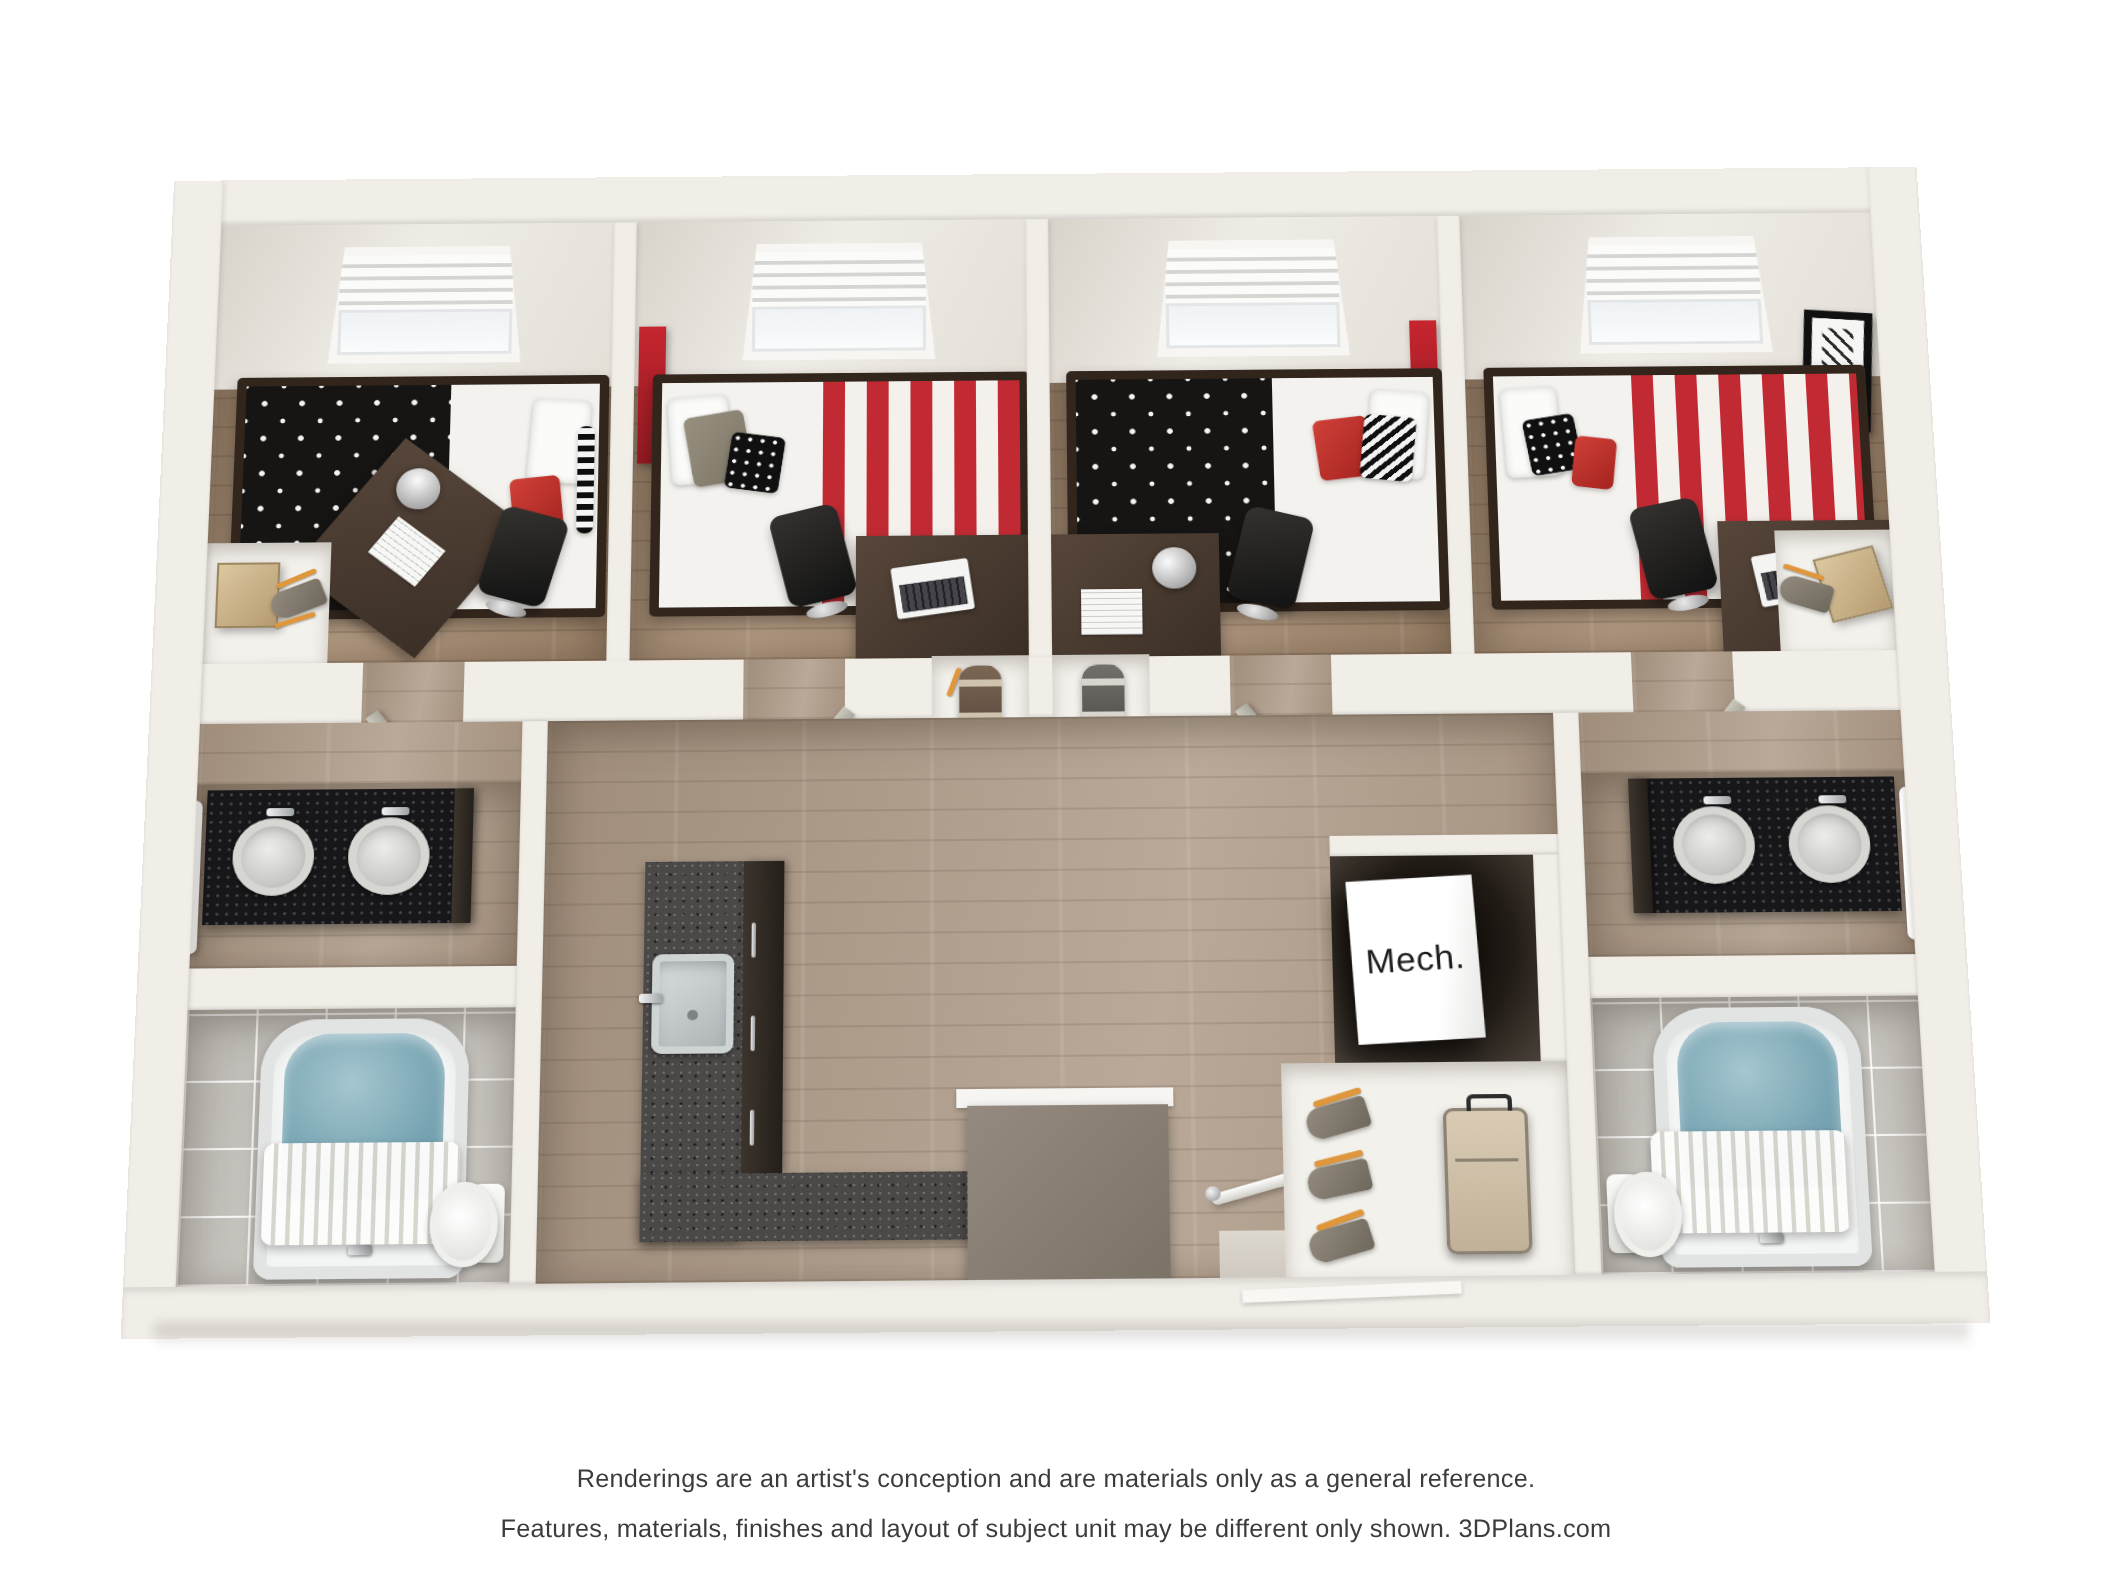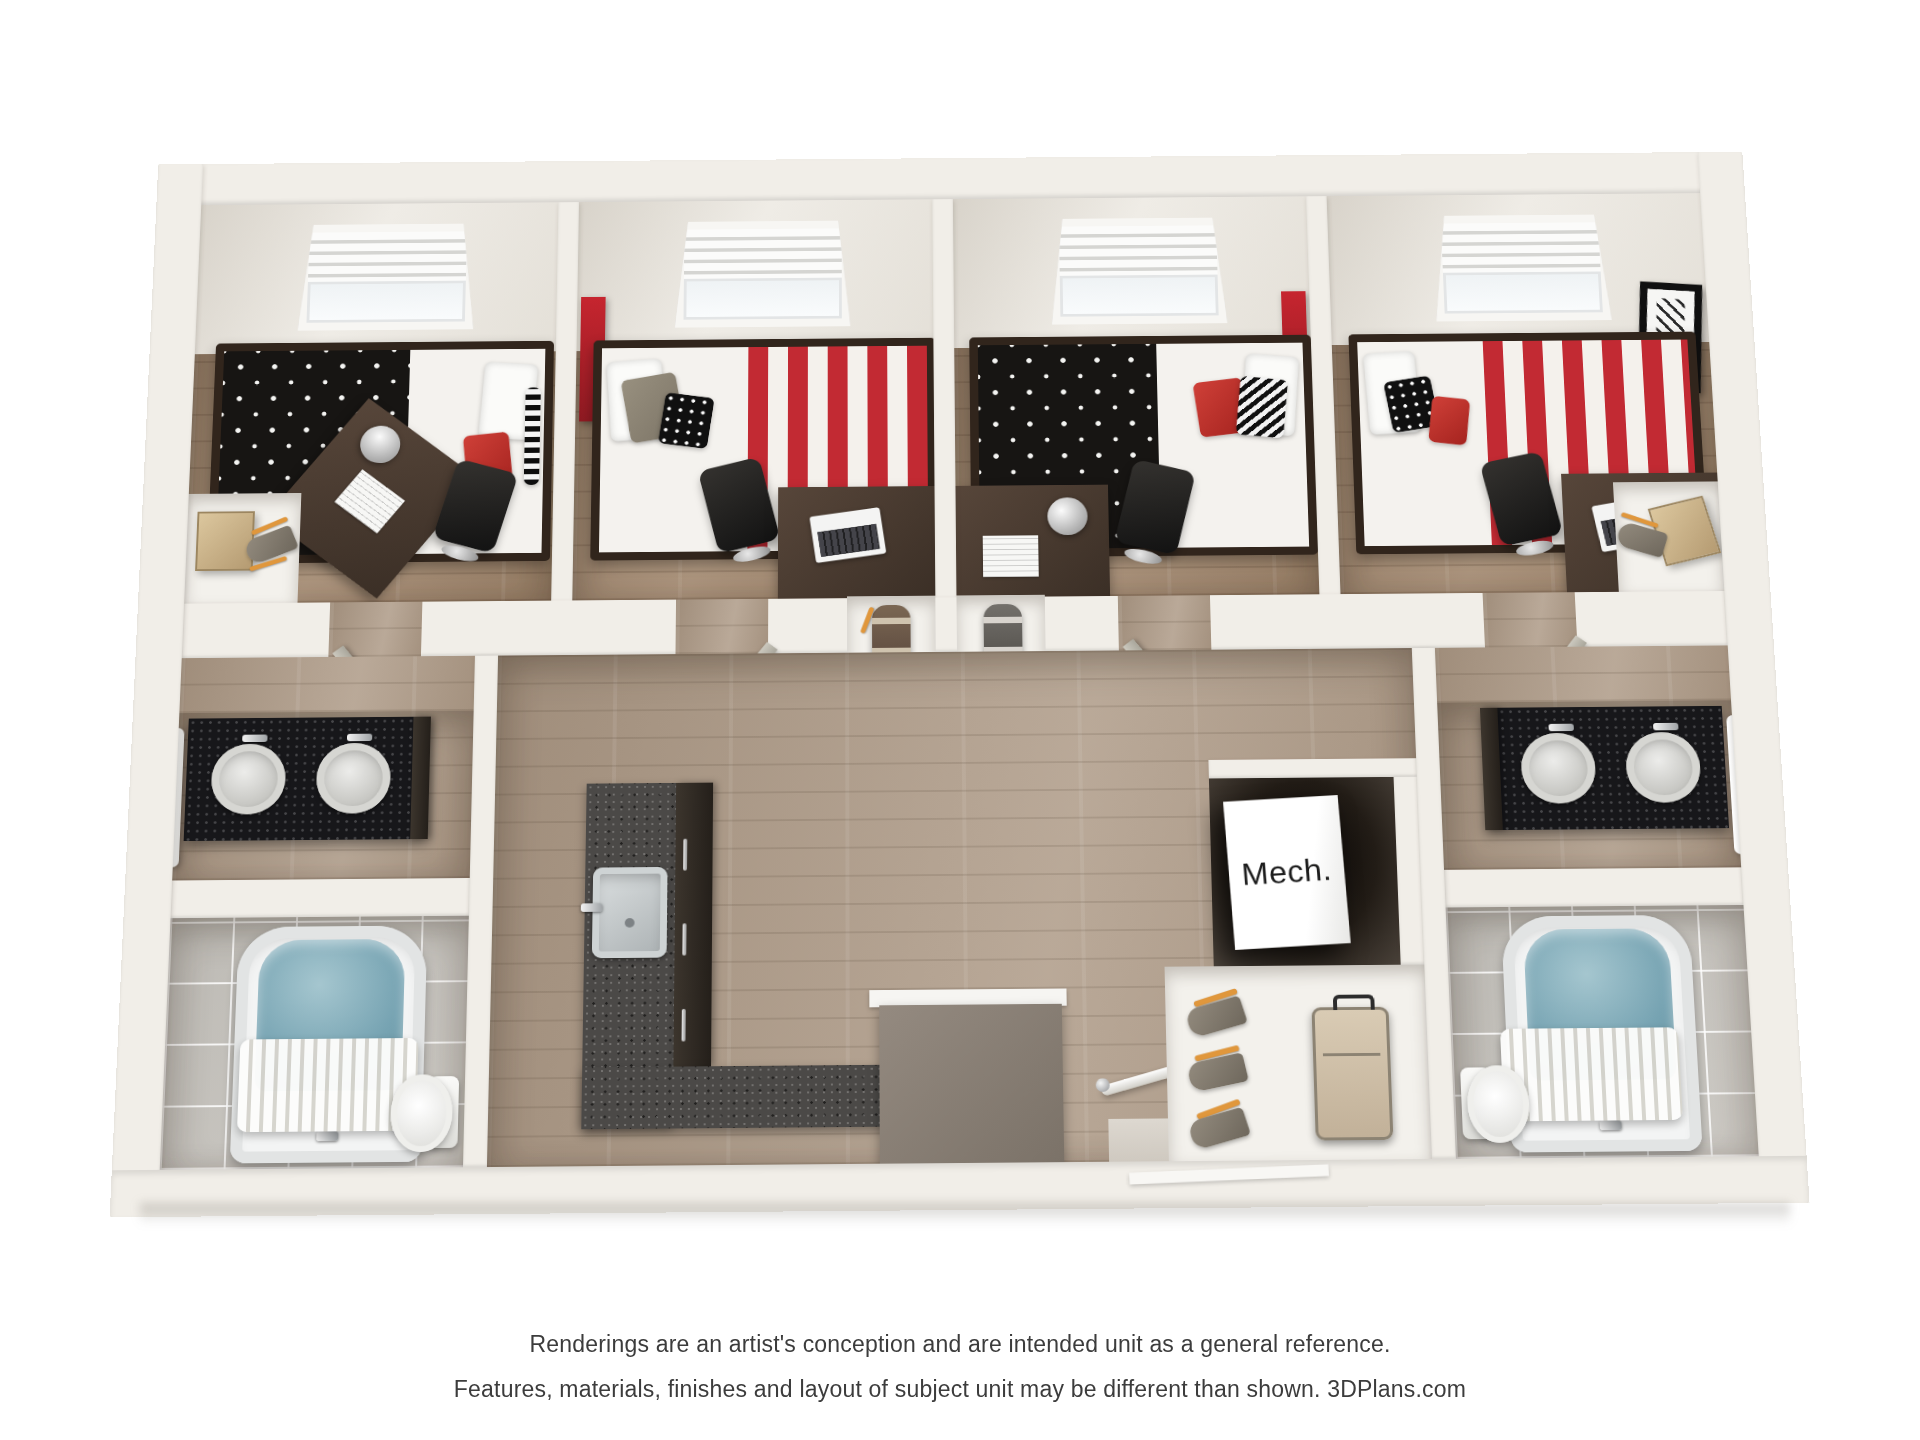--- a/index.html
+++ b/index.html
@@ -334,15 +334,15 @@
     <div class="abs wall" style="left:0;top:0;width:48px;height:1150px;"></div>
     <div class="abs wall" style="left:1652px;top:0;width:48px;height:1150px;"></div>
     <div class="abs wall" style="left:0;top:1102px;width:1700px;height:48px;box-shadow:inset 0 4px 6px rgba(0,0,0,.10);"></div>
     <div class="abs" style="left:1020px;top:1110px;width:200px;height:12px;background:#f8f7f4;box-shadow:0 2px 4px rgba(0,0,0,.2);transform:rotate(-2deg);"></div>
   </div>
 </div>
 
 <div class="abs ground-shadow"></div>
 
 <div class="disclaimer">
-  <div>Renderings are an artist's conception and are intended unit as a general reference.</div>
-  <div>Features, materials, finishes and layout of subject unit may be different than shown. 3DPlans.com</div>
+  <div>Renderings are an artist's conception and are materials only as a general reference.</div>
+  <div>Features, materials, finishes and layout of subject unit may be different only shown. 3DPlans.com</div>
 </div>
 
 </body></html>

